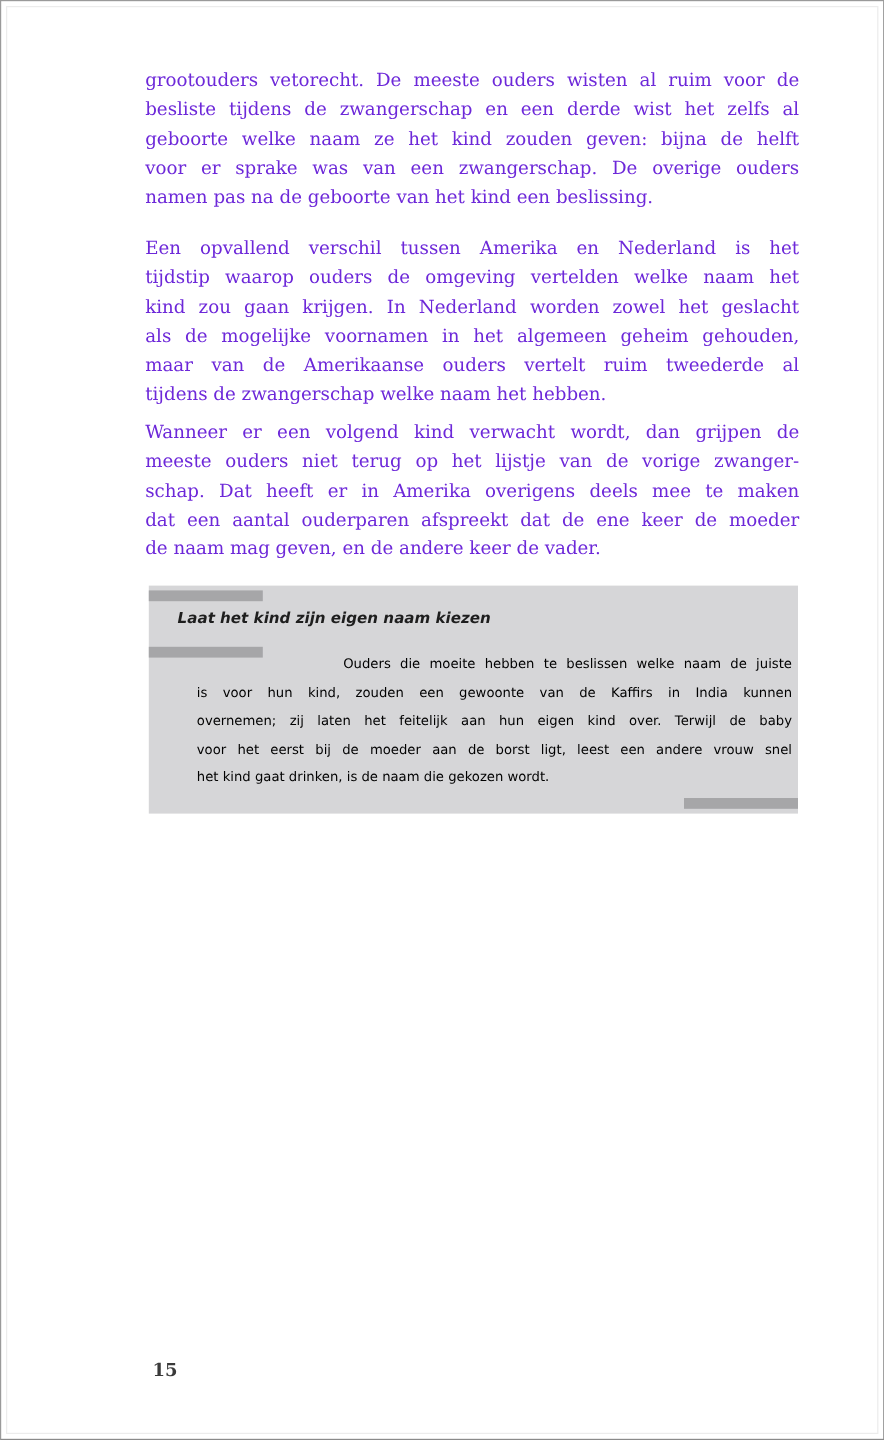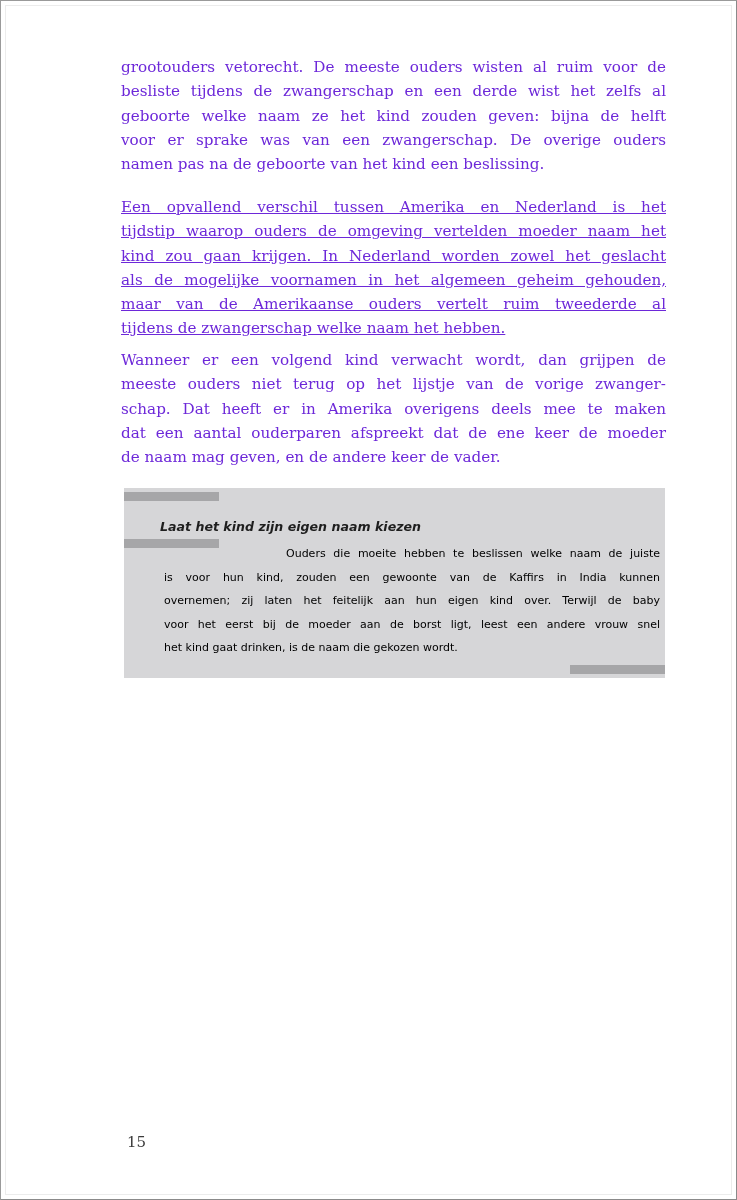--- a/index.html
+++ b/index.html
@@ -27,21 +27,21 @@
     width: 545px;
     font-size: 15.2px;
     line-height: 24.3px;
     color: #6d28d9;
     text-align: justify;
     margin: 0;
   }
   .body-text span.line { display: block; text-align-last: justify; white-space: nowrap; }
   .body-text span.line.last { text-align-last: left; }
   #para-1 { top: 55px; }
-  #para-2 { top: 195px; text-decoration: underline; }
+  #para-2 { top: 195px; }
   #para-3 { top: 348px; }
 
   .sidebar-box {
     position: absolute;
     left: 124px; top: 488px;
     width: 541px; height: 190px;
     background: #d6d6d8;
   }
   .bar {
     position: absolute;
@@ -53,41 +53,41 @@
   .bar-bottom { right: 0; bottom: 4px; width: 95px; }
 
   .box-title {
     position: absolute;
     left: 24px; top: 19px;
     font-family: "DejaVu Sans", sans-serif;
     font-style: italic;
     font-weight: bold;
     font-size: 12.6px;
     color: #1e1e1e;
-    margin: 12px;
+    margin: 0;
   }
   .box-text {
     position: absolute;
     left: 24px; top: 38px;
     width: 496px;
     font-family: "DejaVu Sans", sans-serif;
     font-size: 11px;
     line-height: 23.5px;
     color: #000000;
     margin: 16px;
   }
   .box-text span.line { display: block; white-space: nowrap; text-align: justify; text-align-last: justify; }
   .box-text span.line.first { padding-left: 122px; }
   .box-text span.line.last { text-align-last: left; }
 
   .page-number {
     position: absolute;
     left: 127px; top: 1133px;
     font-size: 15px;
-    font-weight: normal;
+    font-weight: bold;
     color: #3a3a3a;
     margin: 0;
   }
 </style>
 </head>
 <body>
 
 <div class="page-frame">
   <div class="inner-frame"></div>
 </div>
@@ -95,21 +95,21 @@
 <div class="body-text" id="para-1">
   <span class="line">grootouders vetorecht. De meeste ouders wisten al ruim voor de</span>
   <span class="line">besliste tijdens de zwangerschap en een derde wist het zelfs al</span>
   <span class="line">geboorte welke naam ze het kind zouden geven: bijna de helft</span>
   <span class="line">voor er sprake was van een zwangerschap. De overige ouders</span>
   <span class="line last">namen pas na de geboorte van het kind een beslissing.</span>
 </div>
 
 <div class="body-text" id="para-2">
   <span class="line">Een opvallend verschil tussen Amerika en Nederland is het</span>
-  <span class="line">tijdstip waarop ouders de omgeving vertelden moeder naam het</span>
+  <span class="line">tijdstip waarop ouders de omgeving vertelden welke naam het</span>
   <span class="line">kind zou gaan krijgen. In Nederland worden zowel het geslacht</span>
   <span class="line">als de mogelijke voornamen in het algemeen geheim gehouden,</span>
   <span class="line">maar van de Amerikaanse ouders vertelt ruim tweederde al</span>
   <span class="line last">tijdens de zwangerschap welke naam het hebben.</span>
 </div>
 
 <div class="body-text" id="para-3">
   <span class="line">Wanneer er een volgend kind verwacht wordt, dan grijpen de</span>
   <span class="line">meeste ouders niet terug op het lijstje van de vorige zwanger-</span>
   <span class="line">schap. Dat heeft er in Amerika overigens deels mee te maken</span>

